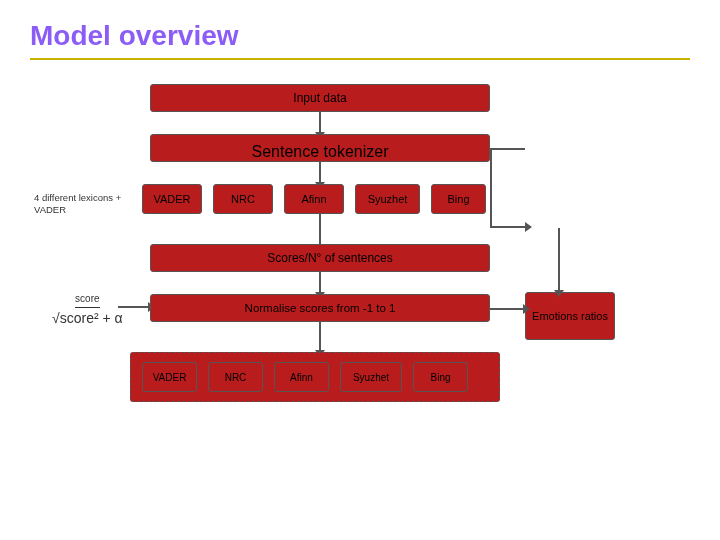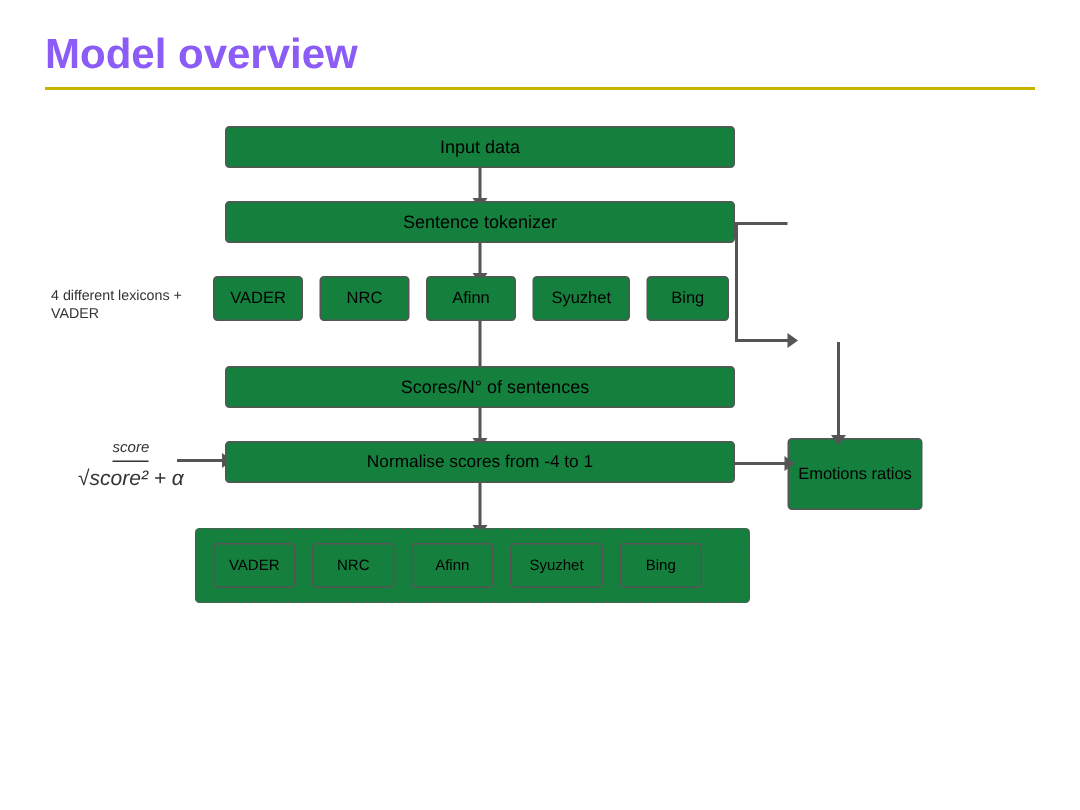--- a/index.html
+++ b/index.html
@@ -29,21 +29,21 @@
     }
     .diagram-area {
       position: relative;
       width: 660px;
       height: 440px;
     }
     
     .box {
       position: absolute;
       border: 1.5px solid #555;
-      background: #15803d;
+      background: #b91c1c;
       display: flex;
       align-items: center;
       justify-content: center;
       font-size: 11px;
       text-align: center;
       border-radius: 3px;
     }
     .box-dashed {
       border-style: dashed;
     }
@@ -79,21 +79,20 @@
     .side-label {
       position: absolute;
       font-size: 9.5px;
       color: #333;
       line-height: 1.3;
     }
     
     .formula {
       position: absolute;
       font-size: 10px;
-      font-style: italic;
       color: #333;
       line-height: 1.4;
     }
     .formula-fraction {
       display: inline-flex;
       flex-direction: column;
       align-items: center;
       vertical-align: middle;
     }
     .formula-numerator {
@@ -114,21 +113,21 @@
   <div class="title-underline"></div>
 
   <div class="diagram-area">
 
     <div class="box" style="left:120px; top:10px; width:340px; height:28px; font-size:12px;">
       <span>Input data</span>
     </div>
 
     <div class="arrow-down" style="left:289px; top:38px; height:22px;"></div>
 
-    <div class="box" style="left:120px; top:60px; width:340px; height:28px; font-size:12px;">
+    <div class="box" style="left:120px; top:60px; width:340px; height:28px; font-size:16px;align-items:flex-end;">
       <span>Sentence tokenizer</span>
     </div>
 
     <div class="arrow-down" style="left:289px; top:88px; height:22px;"></div>
 
     <div class="side-label" style="left:4px; top:118px; width:90px;">
       <span style="white-space:pre;">4 different lexicons +
 VADER</span>
     </div>
 
@@ -174,21 +173,21 @@
       <div class="formula-fraction">
         <div class="formula-numerator">score</div>
         <div class="formula-denominator">√score² + α</div>
       </div>
     </div>
 
     <div class="arrow-right" style="left:88px; top:232px; width:32px;">
     </div>
 
     <div class="box" style="left:120px; top:220px; width:340px; height:28px; font-size:11.5px;">
-      <span>Normalise scores from -4 to 1</span>
+      <span>Normalise scores from -1 to 1</span>
     </div>
 
     <div class="box" style="left:495px; top:218px; width:90px; height:48px; font-size:11px;">
       <span>Emotions ratios</span>
     </div>
 
     <div class="arrow-right" style="left:460px; top:234px; width:35px;"></div>
 
     <div style="position:absolute; left:528px; top:154px; width:2px; height:64px; background:#555;">
       <div style="position:absolute; bottom:-5px; left:-4px; border-left:5px solid transparent; border-right:5px solid transparent; border-top:7px solid #555;"></div>

